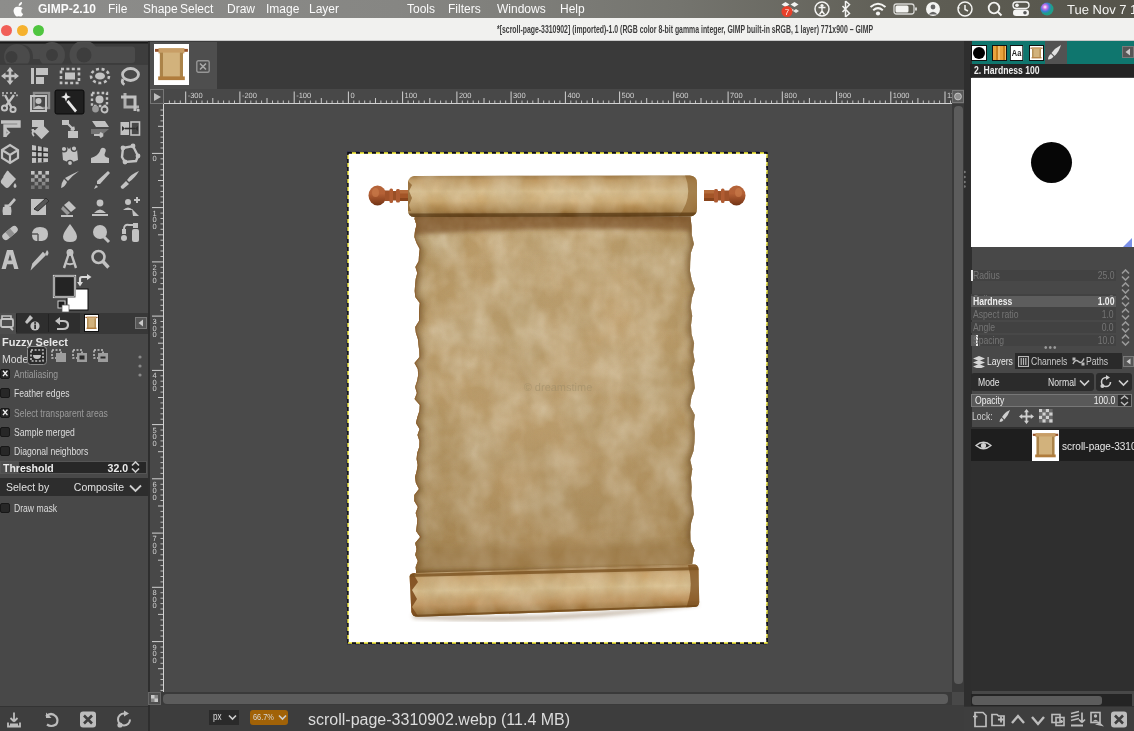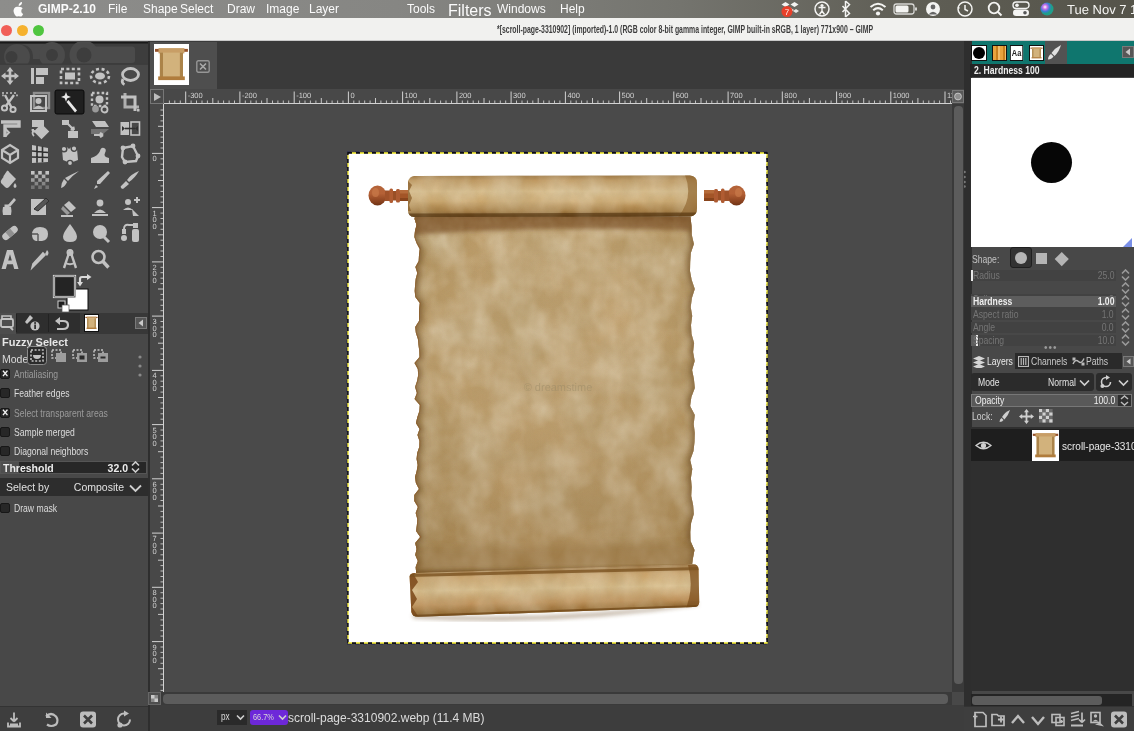--- a/index.html
+++ b/index.html
@@ -23,21 +23,21 @@
       </svg>
       <span style="position:absolute;left:38px;top:2px;font-weight:bold;font-size:12px;">GIMP-2.10</span>
       <span style="position:absolute;left:108px;top:2px;font-size:12px;">File</span>
       <span style="position:absolute;left:143px;top:2px;font-size:12px;">Shape</span>
       <span style="position:absolute;left:180px;top:2px;font-size:12px;">Select</span>
       <span style="position:absolute;left:227px;top:2px;font-size:12px;">Draw</span>
       <span style="position:absolute;left:266px;top:2px;font-size:12px;">Image</span>
       <span style="position:absolute;left:309px;top:2px;font-size:12px;">Layer</span>
       <span style="position:absolute;left:358px;top:2px;font-size:16px;margin-top:37px;">Colors</span>
       <span style="position:absolute;left:407px;top:2px;font-size:12px;">Tools</span>
-      <span style="position:absolute;left:448px;top:2px;font-size:16px;">Filters</span>
+      <span style="position:absolute;left:448px;top:2px;font-size:12px;">Filters</span>
       <span style="position:absolute;left:497px;top:2px;font-size:12px;">Windows</span>
       <span style="position:absolute;left:560px;top:2px;font-size:12px;">Help</span>
     </div>
 <div class="abs" style="left:770px;top:0;width:364px;height:18px;">
       <svg width="364" height="18" style="position:absolute;left:0;top:0;">
         <g transform="translate(21 9)" fill="#f4f4f2">
           <path d="M-5.5 -7 L-1.5 -4.5 L-5.5 -2 L-9.5 -4.5 Z"></path>
           <path d="M3.5 -7 L7.5 -4.5 L3.5 -2 L-0.5 -4.5 Z"></path>
           <path d="M-1 -1.5 L3 1 L-1 3.5 L-5 1 Z" opacity="0.9"></path>
           <path d="M5 0 L8 2 L5 4 L2 2 Z" opacity="0.9"></path>
@@ -927,33 +927,33 @@
     <svg width="11" height="11">
         <rect x="2" y="2" width="7" height="7" fill="#888"></rect>
         <rect x="2" y="2" width="3.5" height="3.5" fill="#c9c9c9"></rect>
         <rect x="5.5" y="5.5" width="3.5" height="3.5" fill="#c9c9c9"></rect>
       </svg>
     </div>
 <div class="abs" style="left:161px;top:692px;width:791px;height:13px;background:#3a3a3a;">
     <div class="abs" style="left:2px;top:1.5px;width:785px;height:10px;background:#5c5c5c;border-radius:4px;"></div>
     </div>
 <div class="abs" style="left:150px;top:705px;width:814px;height:26px;background:#3d3d3d;"></div>
-<div class="abs" style="left:217px;top:710px;width:30px;height:15px;background:#2a2a2a;border-radius:0;">
+<div class="abs" style="left:209px;top:710px;width:30px;height:15px;background:#2a2a2a;border-radius:0;">
     <span style="position:absolute;left:4px;top:1px;font-size:10px;color:#d8d8d8;;transform:scaleX(0.82);transform-origin:0 50%;display:inline-block;white-space:nowrap">px</span>
     <svg style="position:absolute;right:2px;top:4px;" width="9" height="7">
         <path d="M1 1.5 L4.5 5 L8 1.5" stroke="#cfcfcf" stroke-width="1.6" fill="none"></path>
       </svg>
     </div>
-<div class="abs" style="left:250px;top:710px;width:38px;height:15px;background:#6d28d9;border-radius:3px;">
+<div class="abs" style="left:250px;top:710px;width:38px;height:15px;background:#a16207;border-radius:3px;">
     <span style="position:absolute;left:3px;top:2px;font-size:9px;color:#d8d8d8;;transform:scaleX(0.82);transform-origin:0 50%;display:inline-block;white-space:nowrap">66.7%</span>
     <svg style="position:absolute;right:1px;top:4px;" width="9" height="7">
         <path d="M1 1.5 L4.5 5 L8 1.5" stroke="#cfcfcf" stroke-width="1.6" fill="none"></path>
       </svg>
     </div>
-<div class="abs" style="left:288px;top:711px;font-size:12px;color:#dcdcdc;">scroll-page-3310902.webp (11.4 MB)</div>
+<div class="abs" style="left:308px;top:711px;font-size:16px;color:#dcdcdc;">scroll-page-3310902.webp (11.4 MB)</div>
 <div class="abs" style="left:972px;top:41px;width:162px;height:690px;background:#484848;"></div>
 <div class="abs" style="left:972px;top:41px;width:196px;height:23px;background:#0f766e;">
       <div style="position:absolute;left:-1px;top:4px;width:16px;height:16px;background:#fff;border:1px solid #111;">
         <div style="position:absolute;left:1px;top:1px;width:12px;height:12px;border-radius:50%;background:#000;"></div>
       </div>
       <div style="position:absolute;left:20px;top:4px;width:15px;height:16px;border:1px solid #111;background:repeating-linear-gradient(90deg,#e8a33d 0 3px,#c87f1e 3px 5px,#f0bc6a 5px 7px);"></div>
       <div style="position:absolute;left:38px;top:4px;width:16px;height:16px;background:#fff;border:1px solid #111;font-size:9px;color:#222;text-align:center;line-height:15px;font-weight:bold;;transform:scaleX(0.82);transform-origin:0 50%;display:inline-block;white-space:nowrap">Aa</div>
       <div style="position:absolute;left:57px;top:4px;width:15px;height:16px;background:#fff;border:1px solid #111;">
         <svg width="13" height="14">
           <rect x="0.4" y="1.7" width="12.2" height="1.0" fill="#96522a"></rect>
@@ -976,27 +976,20 @@
     </div>
 <div class="abs" style="left:970px;top:64px;width:164px;height:13px;background:#242424;">
     <span style="position:absolute;left:4px;top:0px;font-size:10.5px;font-weight:bold;color:#efefef;;transform:scaleX(0.82);transform-origin:0 50%;display:inline-block;white-space:nowrap">2. Hardness 100</span>
     </div>
 <div class="abs" style="left:971px;top:78px;width:163px;height:169px;background:#fff;">
     <div class="abs" style="left:60px;top:64px;width:41px;height:41px;border-radius:50%;background:#060606;"></div>
     <svg class="abs" style="right:2px;bottom:0;" width="9" height="9">
         <path d="M9 0 L9 9 L0 9 Z" fill="#7a90e8"></path>
       </svg>
     </div>
-<div class="abs" style="left:972px;top:247px;width:162px;height:24px;">
-      <span style="position:absolute;left:0px;top:6px;font-size:10.5px;color:#c2c2c2;;transform:scaleX(0.82);transform-origin:0 50%;display:inline-block;white-space:nowrap">Shape:</span>
-      <div style="position:absolute;left:38px;top:0px;width:22px;height:21px;background:#333;border:1px solid #1f1f1f;border-radius:3px;"></div>
-      <div style="position:absolute;left:43px;top:5px;width:12px;height:12px;border-radius:50%;background:#b5b5b5;"></div>
-      <div style="position:absolute;left:64px;top:6px;width:11px;height:11px;background:#b5b5b5;"></div>
-      <div style="position:absolute;left:85px;top:5px;width:9.5px;height:9.5px;background:#b5b5b5;transform:rotate(45deg);transform-origin:center;margin-top:1.5px;"></div>
-    </div>
 <div class="abs" style="left:971px;top:270px;width:163px;height:80px;">
       <div style="position:absolute;left:0;top:0px;width:145px;height:11px;background:#424242;">
         <div style="position:absolute;left:0;top:0;width:2px;height:11px;background:#5d5d5d;"></div>
         <div style="position:absolute;left:0px;top:0;width:2px;height:11px;background:#e8e8e8;"></div>
         <span style="position:absolute;left:2px;top:-1px;font-size:10.5px;font-weight:normal;color:#757575;;transform:scaleX(0.82);transform-origin:0 50%;display:inline-block;white-space:nowrap">Radius</span>
         <span style="position:absolute;right:2px;top:-1px;font-size:10.5px;font-weight:normal;color:#757575;;transform:scaleX(0.82);transform-origin:100% 50%;display:inline-block;white-space:nowrap">25.0</span>
       </div>
       <svg width="11" height="12" style="position:absolute;left:149px;top:-1px;">
         <path d="M2 4.5 L5.5 1 L9 4.5" stroke="#9a9a9a" stroke-width="1.6" fill="none"></path>
         <path d="M2 7.5 L5.5 11 L9 7.5" stroke="#9a9a9a" stroke-width="1.6" fill="none"></path>

